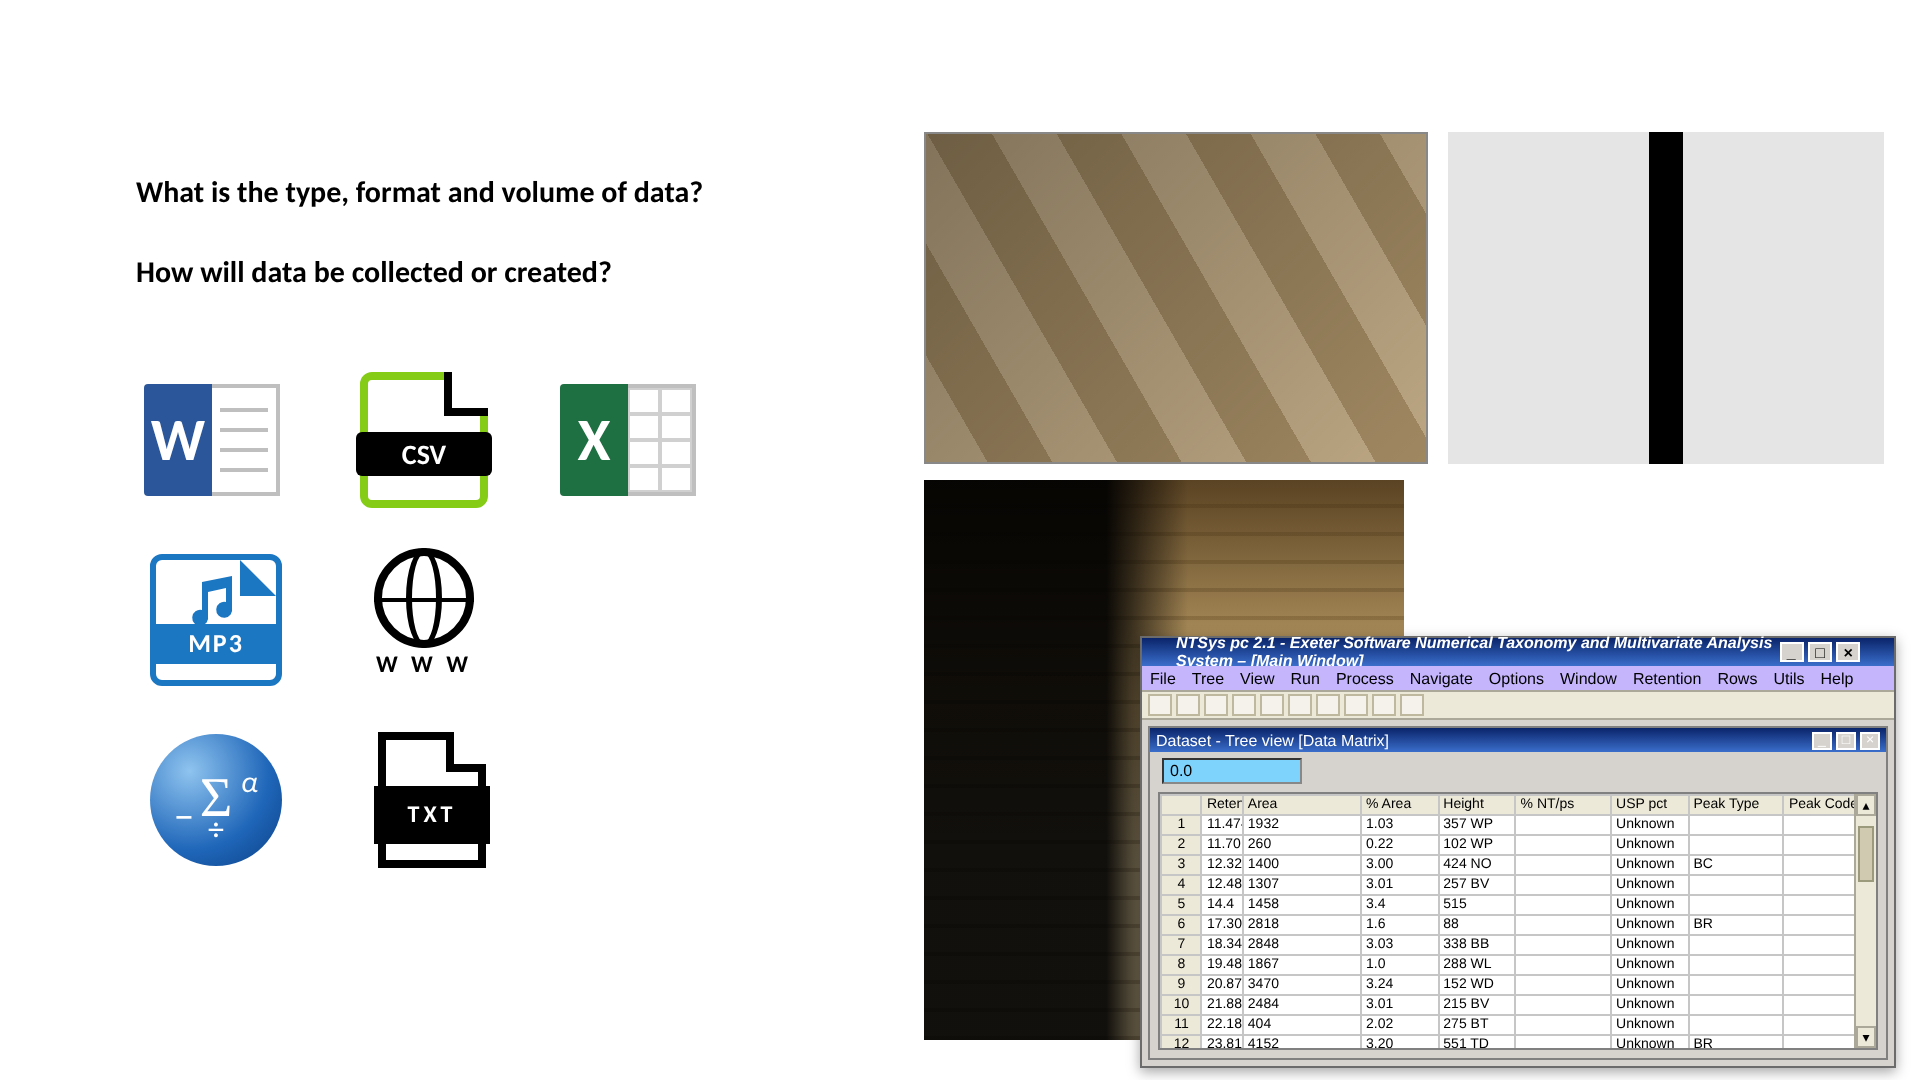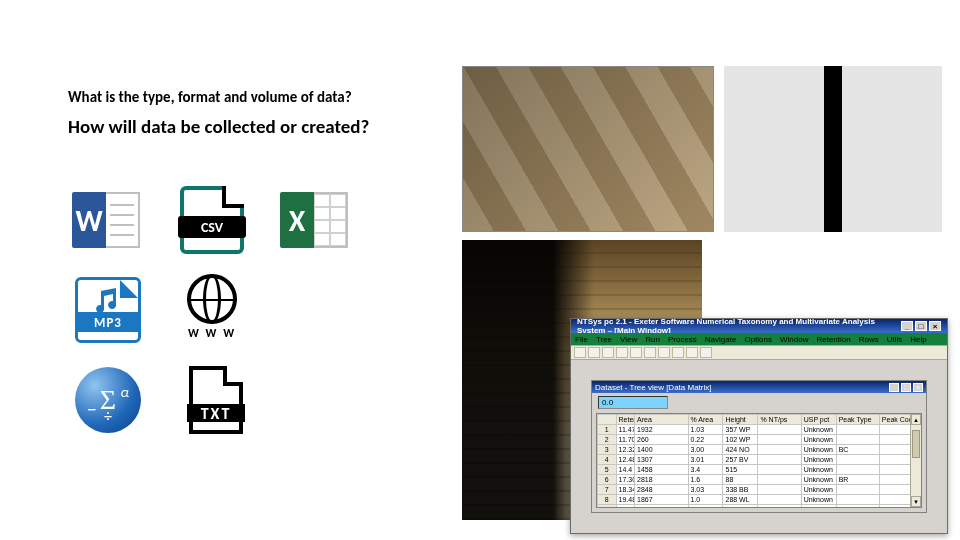--- a/index.html
+++ b/index.html
@@ -20,22 +20,22 @@
     font-size: 27px;
     font-weight: 700;
   }
   .q1 {
     position: absolute;
     top: 88px; left: 68px;
     font-size: 15px; font-weight: 600;
   }
   .q2 {
     position: absolute;
-    top: 115px; left: 68px;
-    font-size: 19px; font-weight: 600;
+    top: 128px; left: 68px;
+    font-size: 15px; font-weight: 600;
   }
 
   
   .icon-grid {
     position: absolute;
     top: 180px; left: 68px;
     width: 300px;
     display: grid;
     grid-template-columns: repeat(3, 80px);
     grid-template-rows: repeat(3, 80px);
@@ -57,21 +57,21 @@
     width: 34px; height: 56px; margin-top:8px;
     background:#fff; border:2px solid #bfbfbf; border-left:none;
     display:flex; flex-direction:column; justify-content:space-around;
     padding:6px 4px;
   }
   .word-right div { height:2px; background:#bfbfbf; }
 
   
   .csv {
     width:64px; height:68px;
-    border:4px solid #0f766e; border-radius:6px;
+    border:4px solid #84cc16; border-radius:6px;
     position:relative; background:#fff;
   }
   .csv::before {
     content:""; position:absolute; top:-4px; right:-4px;
     width:18px; height:18px;
     border-left:4px solid #000; border-bottom:4px solid #000;
     background:#fff;
   }
   .csv-band {
     position:absolute; left:-6px; right:-6px; top:26px; height:22px;
@@ -182,22 +182,22 @@
     content:""; position:absolute; top:-4px; right:-4px;
     width:16px; height:16px; background:#fff;
     border-left:4px solid #000; border-bottom:4px solid #000;
   }
   .txt::after{
     content:""; position:absolute; top:-4px; right:-4px;
     width:0; height:0;
     border-top:16px solid #fff; border-left:16px solid transparent;
   }
   .txt-band{
-    position:absolute; left:-6px; right:-6px; bottom:8px; height:18px;
-    background:#000; color:#fff; font-size:16px; font-weight:700;
+    position:absolute; left:-6px; right:-6px; bottom:8px; height:29px;
+    background:#000; color:#fff; font-size:12px; font-weight:700;
     display:flex; align-items:center; justify-content:center;
     letter-spacing:2px;
   }
 
   
   .photo { position:absolute; }
   .maps {
     top:66px; left:462px; width:252px; height:166px;
     background:
       linear-gradient(135deg, rgba(0,0,0,.35), rgba(0,0,0,.05)),
@@ -227,43 +227,44 @@
     background:#d6d3ce; border:1px solid #6b6b6b;
     box-shadow:0 2px 6px rgba(0,0,0,.35);
     font-family: Tahoma, Arial, sans-serif;
     font-size:8px; color:#000;
     display:flex; flex-direction:column;
   }
   .titlebar {
     height:14px;
     background:linear-gradient(#0a246a,#3a6ecb);
     color:#fff; display:flex; align-items:center;
-    padding:0 6px; font-size:8px; font-weight:600;
+    padding:0 17px; font-size:8px; font-weight:600;
     justify-content:space-between;
+    font-style:italic;
   }
   .titlebar .winctrl { display:flex; gap:2px; }
   .titlebar .winctrl span{
     width:12px; height:10px; background:#d6d3ce; border:1px solid #fff;
     display:flex; align-items:center; justify-content:center; color:#000; font-size:8px;
   }
   .menubar {
-    height:13px; background:#15803d; border-bottom:1px solid #aca899;
+    height:13px; background:#c4b5fd; border-bottom:1px solid #aca899;
     display:flex; gap:8px; padding:0 4px; align-items:center;
     font-size:8px;
   }
   .toolbar {
     height:14px; background:#ece9d8; border-bottom:1px solid #aca899;
     display:flex; gap:2px; padding:1px 3px;
   }
   .toolbar span{
     width:12px; height:11px; background:#f4f2ea;
     border:1px solid #bdb89e;
   }
   .subwin {
-    margin:20px; flex:1; border:1px solid #808080;
+    margin:3px; flex:1; border:1px solid #808080;
     display:flex; flex-direction:column; background:#d6d3ce; overflow:hidden;
   }
   .sub-title{
     height:12px; background:linear-gradient(#0a246a,#3a6ecb);
     color:#fff; font-size:8px; padding:0 3px;
     display:flex; align-items:center; justify-content:space-between;
   }
   .field {
     height:13px; margin:3px 20px 2px 6px;
     background:#7dd3fc; border:1px inset #888;

